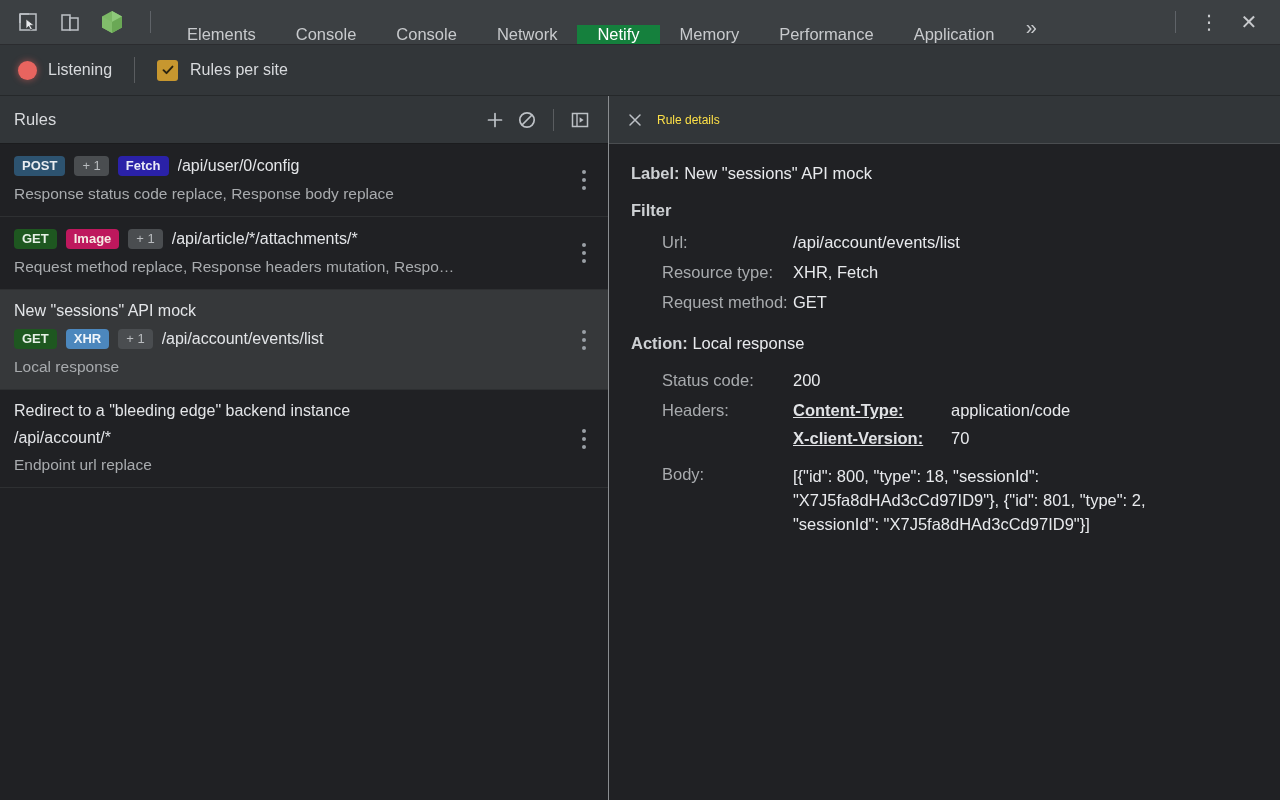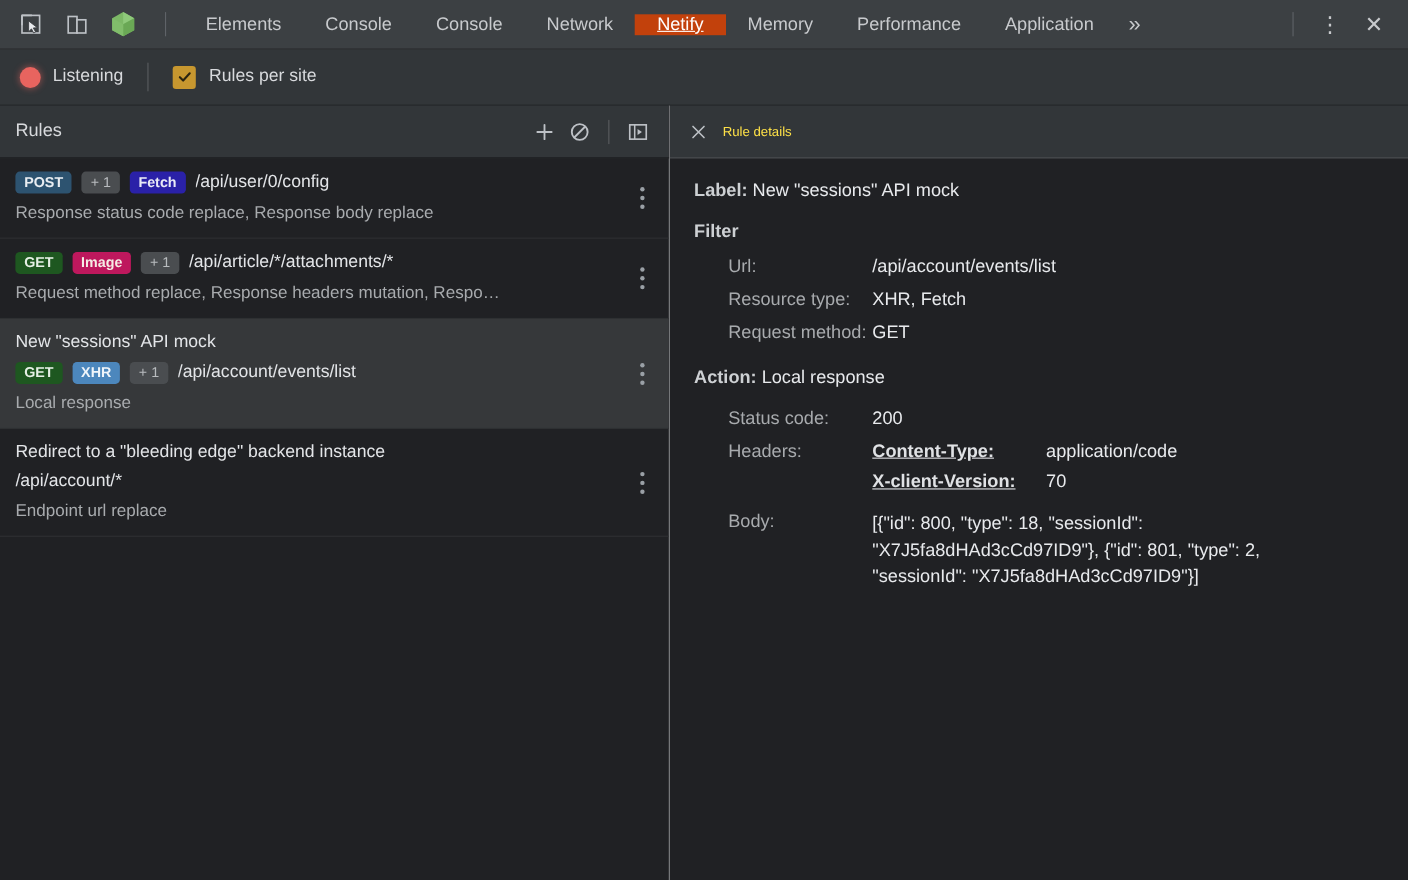--- a/index.html
+++ b/index.html
@@ -15,27 +15,27 @@
   
   .tabbar {
     height: 45px; min-height: 45px;
     background: #3c4043;
     display: flex; align-items: stretch;
     border-bottom: 1px solid #2b2c2f;
   }
   .tb-icons { display: flex; align-items: center; padding: 0 6px 0 14px; gap: 14px; }
   .tb-icon { width: 28px; height: 28px; display: flex; align-items: center; justify-content: center; cursor: pointer; }
   .tb-sep { width: 1px; height: 22px; background: #5f6368; align-self: center; margin: 0 10px; }
-  .tabs { display: flex; align-items: center; flex: 1; }
+  .tabs { display: flex; align-items: flex-end; flex: 1; }
   .tab {
     display: flex; align-items: center; justify-content: center;
     padding: 0 20px; font-size: 16.5px; color: #c8cacd; cursor: pointer;
     white-space: nowrap;
   }
-  .tab.active { background: #c2410c; color: #ffffff; text-decoration: underline; }
+  .tab.active { background: #15803d; color: #ffffff; }
   .tb-right { display: flex; align-items: center; padding-right: 14px; gap: 6px; }
   .tb-more, .tb-kebab, .tb-close {
     width: 34px; height: 34px; display: flex; align-items: center; justify-content: center;
     color: #c8cacd; cursor: pointer; font-size: 20px;
   }
 
   
   .subbar {
     height: 51px; min-height: 51px;
     background: #323639;

